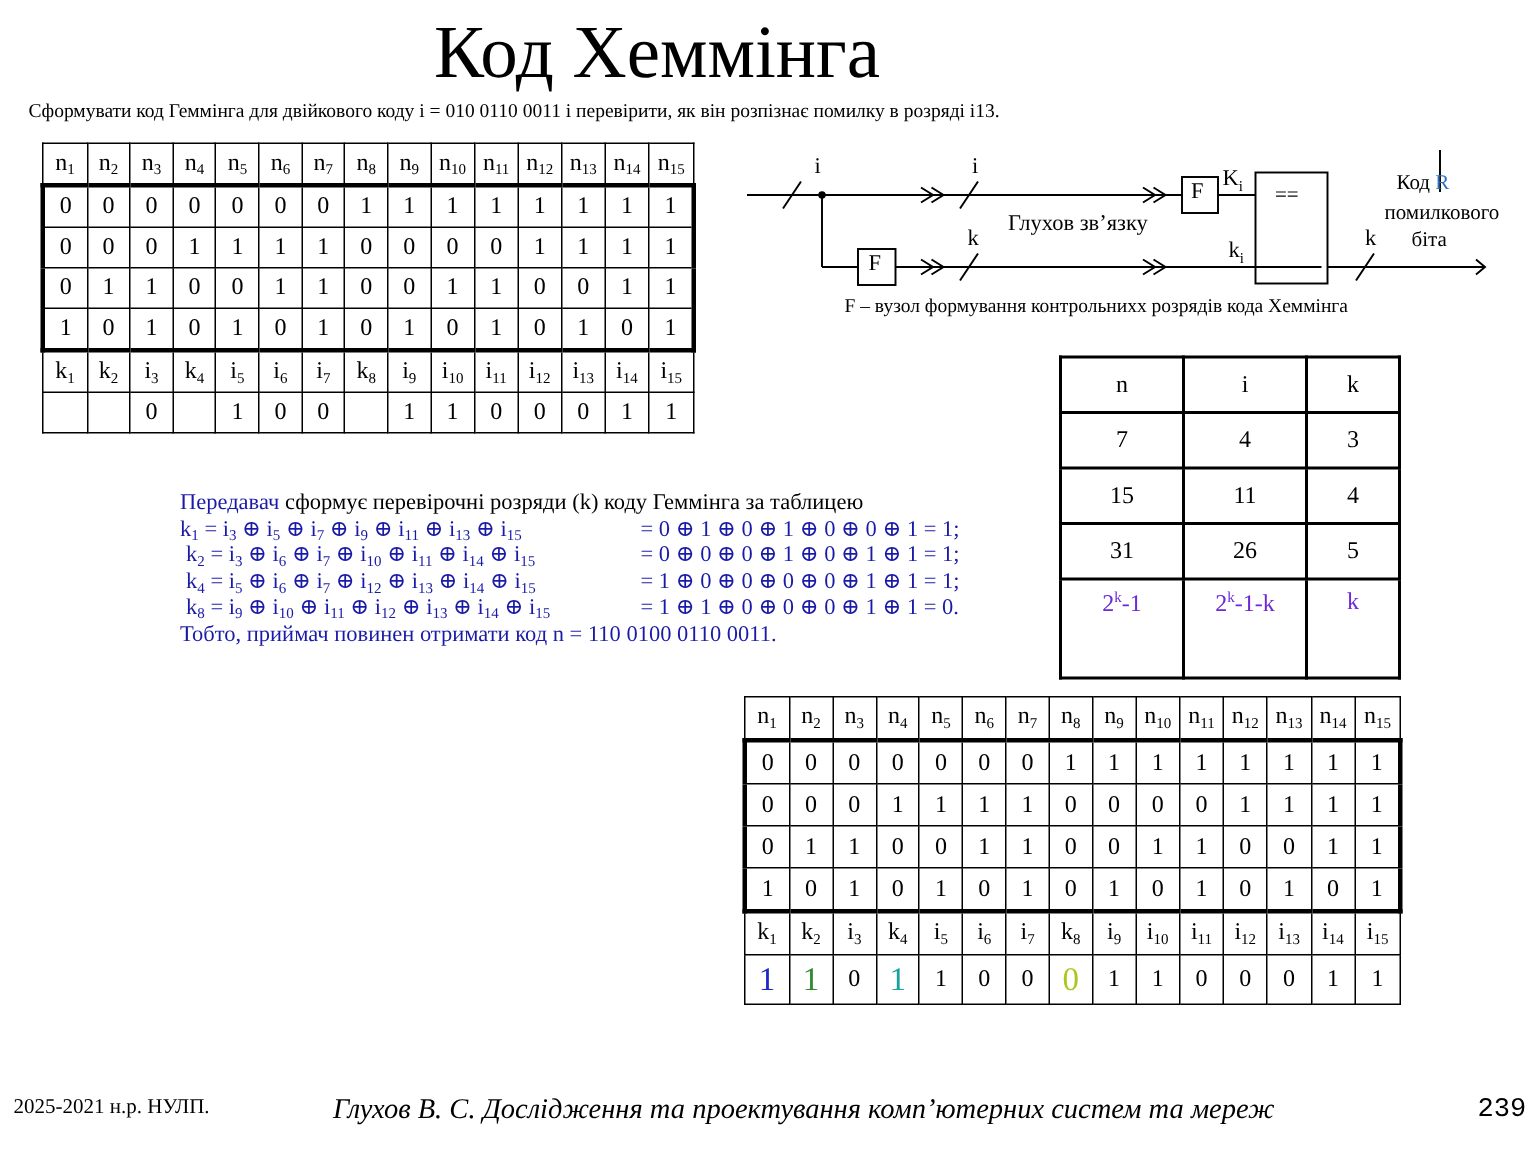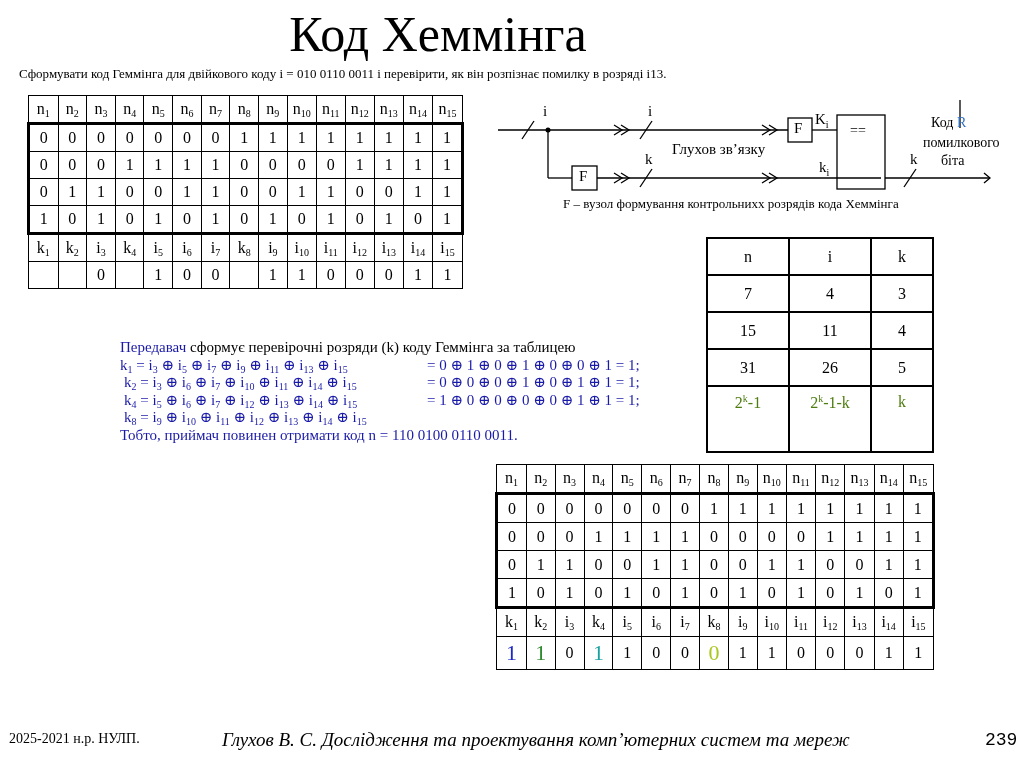--- a/index.html
+++ b/index.html
@@ -25,24 +25,24 @@
   #tbl3 { left: 495px; top: 464px; width: 440px; }
   #tbl3 td { height: 27px; width: 29px; }
   #tbl3 tr.res td { height: 32px; font-size: 16px; }
   #tbl3 tr.res td.big { font-size: 22px; }
 
   #tblnik { left: 706px; top: 237px; border-collapse: collapse; }
   #tblnik td { border: 2px solid #000; width: 60px; height: 35px; text-align: center; font-size: 16px; padding: 0; }
   #tblnik td.c1 { width: 80px; }
   #tblnik td.c2 { width: 80px; }
   #tblnik td.c3 { width: 56px; }
-  #tblnik tr.formula td { color: #4d7c0f; vertical-align: top; height: 58px; padding-top: 6px; }
+  #tblnik tr.formula td { color: #6d28d9; vertical-align: top; height: 58px; padding-top: 6px; }
   #tblnik sup { font-size: 10px; }
 
-  #formulas { left: 120px; top: 327px; font-size: 15px; line-height: 17.5px; color: #1a1aa8; white-space: nowrap; margin-top: 12px; }
+  #formulas { left: 120px; top: 327px; font-size: 15px; line-height: 17.5px; color: #1a1aa8; white-space: nowrap; }
   #formulas .line { position: relative; height: 17.5px; }
   #formulas .lhs { position: absolute; left: 0; }
   #formulas .rhs { position: absolute; left: 307px; }
   #formulas .ind { left: 4px; }
   #formulas .black { color: #000; }
   #formulas sub { font-size: 10px; vertical-align: -3px; }
 
   #diagram { left: 490px; top: 95px; width: 520px; height: 120px; }
   .dlabel { position: absolute; font-size: 15px; white-space: nowrap; }
   #caption { left: 563px; top: 196px; font-size: 13px; white-space: nowrap; }
@@ -279,20 +279,21 @@
   <div class="line">
     <span class="lhs ind">k<sub>2</sub> = i<sub>3</sub> ⊕ i<sub>6</sub> ⊕ i<sub>7</sub> ⊕ i<sub>10</sub> ⊕ i<sub>11</sub> ⊕ i<sub>14</sub> ⊕ i<sub>15</sub></span>
     <span class="rhs">= 0 ⊕ 0 ⊕ 0 ⊕ 1 ⊕ 0 ⊕ 1 ⊕ 1 = 1;</span>
   </div>
   <div class="line">
     <span class="lhs ind">k<sub>4</sub> = i<sub>5</sub> ⊕ i<sub>6</sub> ⊕ i<sub>7</sub> ⊕ i<sub>12</sub> ⊕ i<sub>13</sub> ⊕ i<sub>14</sub> ⊕ i<sub>15</sub></span>
     <span class="rhs">= 1 ⊕ 0 ⊕ 0 ⊕ 0 ⊕ 0 ⊕ 1 ⊕ 1 = 1;</span>
   </div>
   <div class="line">
     <span class="lhs ind">k<sub>8</sub> = i<sub>9</sub> ⊕ i<sub>10</sub> ⊕ i<sub>11</sub> ⊕ i<sub>12</sub> ⊕ i<sub>13</sub> ⊕ i<sub>14</sub> ⊕ i<sub>15</sub></span>
+    <span class="rhs">= 1 ⊕ 1 ⊕ 0 ⊕ 0 ⊕ 0 ⊕ 1 ⊕ 1 = 0.</span>
   </div>
   <div class="line">Тобто, приймач повинен отримати код n = 110 0100 0110 0011.</div>
 </div>
 
 <table id="tbl3" class="grid">
   <tbody id="tbl3-body">
       <tr class="hdr">
         <td>n<sub>1</sub></td>
         <td>n<sub>2</sub></td>
         <td>n<sub>3</sub></td>

